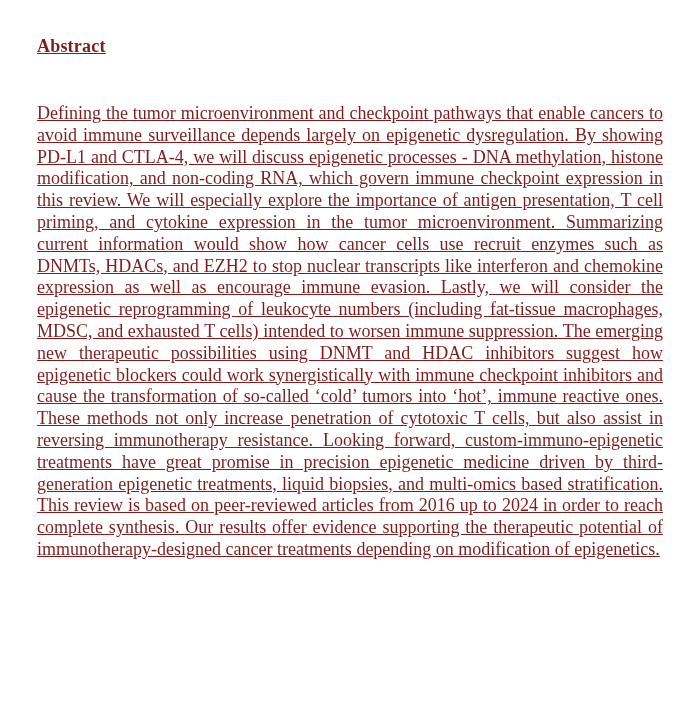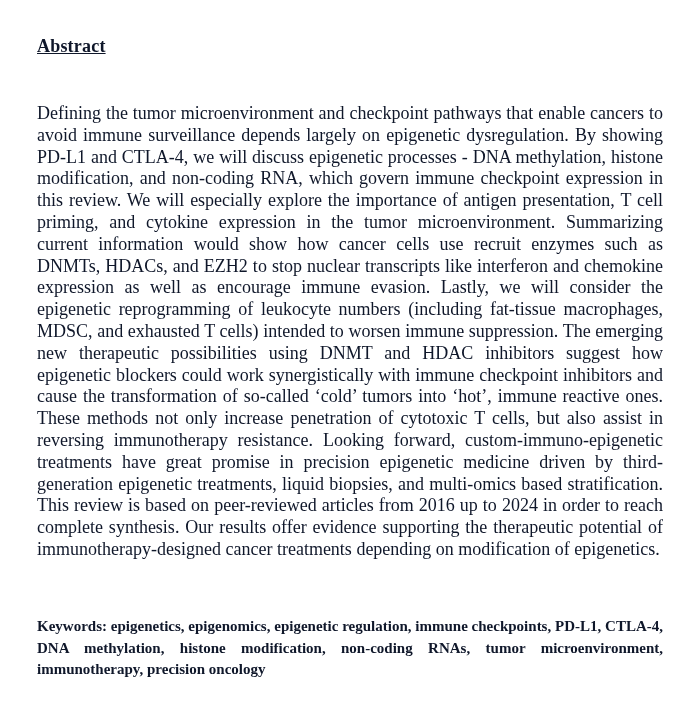--- a/index.html
+++ b/index.html
@@ -10,21 +10,22 @@
     background: #fdfdfd;
     overflow: hidden;
   }
   .page {
     box-sizing: border-box;
     width: 700px;
     height: 717px;
     background: #ffffff;
     padding: 36px 37px 16px 37px;
     font-family: "Liberation Serif", "DejaVu Serif", serif;
-    color: #0f172a;
+    color: #7f1d1d;
+    text-decoration: underline;
   }
   .heading {
     font-size: 18px;
     font-weight: bold;
     text-decoration: underline;
     margin: 0;
     letter-spacing: 0.2px;
   }
   .abstract-body {
     margin: 46px 0 0 0;
@@ -43,17 +44,13 @@
   }
 </style>
 </head>
 <body>
 
 <div class="page">
   <h1 class="heading">Abstract</h1>
 
   <p class="abstract-body">Defining the tumor microenvironment and checkpoint pathways that enable cancers to avoid immune surveillance depends largely on epigenetic dysregulation. By showing PD-L1 and CTLA-4, we will discuss epigenetic processes - DNA methylation, histone modification, and non-coding RNA, which govern immune checkpoint expression in this review. We will especially explore the importance of antigen presentation, T cell priming, and cytokine expression in the tumor microenvironment. Summarizing current information would show how cancer cells use recruit enzymes such as DNMTs, HDACs, and EZH2 to stop nuclear transcripts like interferon and chemokine expression as well as encourage immune evasion. Lastly, we will consider the epigenetic reprogramming of leukocyte numbers (including fat-tissue macrophages, MDSC, and exhausted T cells) intended to worsen immune suppression. The emerging new therapeutic possibilities using DNMT and HDAC inhibitors suggest how epigenetic blockers could work synergistically with immune checkpoint inhibitors and cause the transformation of so-called ‘cold’ tumors into ‘hot’, immune reactive ones. These methods not only increase penetration of cytotoxic T cells, but also assist in reversing immunotherapy resistance. Looking forward, custom-immuno-epigenetic treatments have great promise in precision epigenetic medicine driven by third-generation epigenetic treatments, liquid biopsies, and multi-omics based stratification. This review is based on peer-reviewed articles from 2016 up to 2024 in order to reach complete synthesis. Our results offer evidence supporting the therapeutic potential of immunotherapy-designed cancer treatments depending on modification of epigenetics.</p>
 
-  <p class="keywords">
-    <span>Keywords:</span>
-    <span>epigenetics, epigenomics, epigenetic regulation, immune checkpoints, PD-L1, CTLA-4, DNA methylation, histone modification, non-coding RNAs, tumor microenvironment, immunotherapy, precision oncology</span>
-  </p>
 </div>
 
 </body></html>

